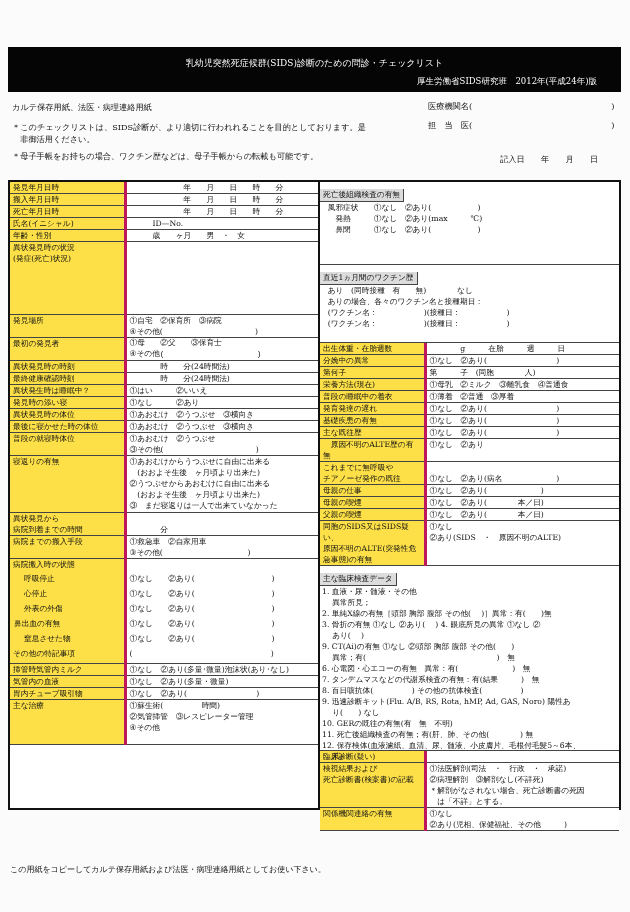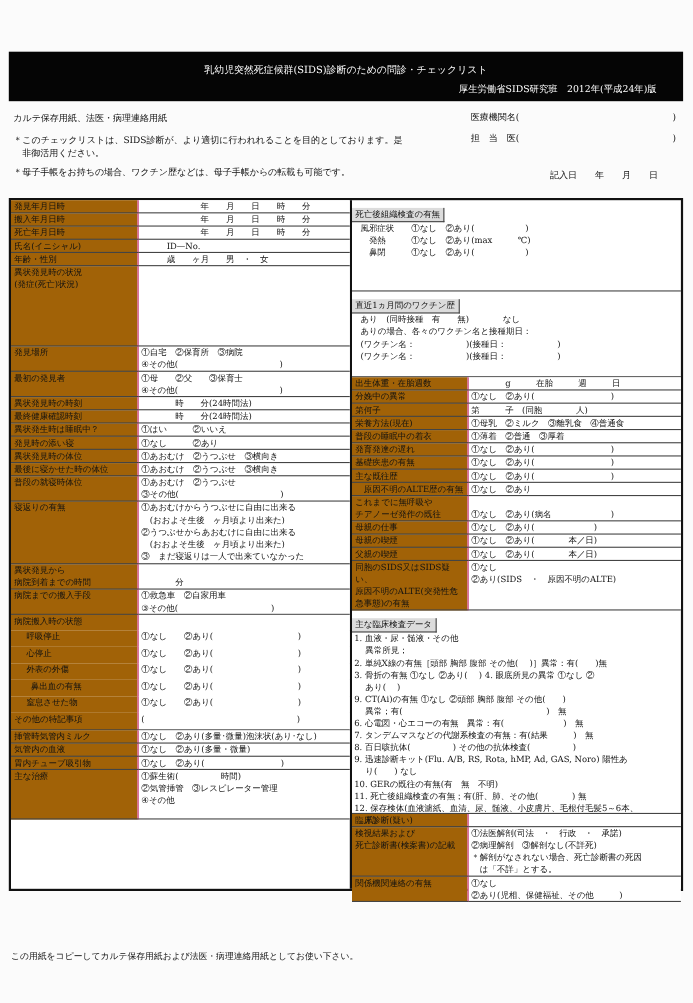--- a/index.html
+++ b/index.html
@@ -8,21 +8,21 @@
   .banner { position: absolute; left: 8px; top: 47px; width: 613px; height: 45px; background: #050505; color: #fff; }
   .banner .title { position: absolute; left: 0; right: 0; top: 10px; text-align: center; font-size: 9px; }
   .banner .sub { position: absolute; right: 24px; top: 29px; font-size: 8.5px; }
   .hdr { position: absolute; font-size: 8.2px; line-height: 12px; }
   .grid { position: absolute; left: 8px; top: 180px; width: 613px; height: 630px; border: 2px solid #111; box-sizing: border-box; background: #fff; }
   .col { position: absolute; top: 0; bottom: 0; }
   .col.left { left: 0; width: 308px; border-right: 2px solid #111; }
   .col.right { left: 310px; right: 0; }
   table { border-collapse: collapse; width: 100%; table-layout: fixed; font-size: 7.7px; }
   td { border-bottom: 1px solid #444; padding: 0 3px; vertical-align: top; line-height: 11px; }
-  td.lab { background: #a16207; border-right: 1px solid #be185d; }
+  td.lab { background: #fde047; border-right: 3px solid #be185d; }
   td.val { background: #fff; }
   .sectlab { display: inline-block; background: #dcdcdc; border: 1px solid #444; border-left: 0; border-top: 0; padding: 0 3px; line-height: 12px; font-size: 7.7px; }
   .ln { white-space: pre; font-size: 7.7px; line-height: 11px; }
   .foot { position: absolute; left: 10px; top: 864px; font-size: 8px; }
 </style>
 </head>
 <body>
 
 <div class="banner">
   <div class="title">乳幼児突然死症候群(SIDS)診断のための問診・チェックリスト</div>
@@ -70,21 +70,21 @@
 (発症(死亡)状況)</td>
             <td class="val" style="white-space: pre;"></td>
           </tr>
           <tr>
             <td class="lab" style="white-space: pre-line; height: 22px;">発見場所</td>
             <td class="val" style="white-space: pre;">①自宅　②保育所　③病院
 ④その他(　　　　　　　　　　　　)</td>
           </tr>
           <tr>
             <td class="lab" style="white-space: pre-line; height: 22px;">最初の発見者</td>
-            <td class="val" style="white-space: pre;">①母　　②父　　③保育士
+            <td class="val" style="white-space: pre; font-family: Liberation Mono, monospace;">①母　　②父　　③保育士
 ④その他(　　　　　　　　　　　　)</td>
           </tr>
           <tr>
             <td class="lab" style="white-space: pre-line; height: 11px;">異状発見時の時刻</td>
             <td class="val" style="white-space: pre;">　　　　時　　分(24時間法)</td>
           </tr>
           <tr>
             <td class="lab" style="white-space: pre-line; height: 11px;">最終健康確認時刻</td>
             <td class="val" style="white-space: pre;">　　　　時　　分(24時間法)</td>
           </tr>
@@ -146,21 +146,21 @@
           </tr>
           <tr>
             <td class="lab" style="padding-left: 14px; height: 15px; border-bottom: 0px;">心停止</td>
             <td class="val" style="white-space: pre; border-bottom: 0px;">①なし　　②あり(　　　　　　　　　　)</td>
           </tr>
           <tr>
             <td class="lab" style="padding-left: 14px; height: 15px; border-bottom: 0px;">外表の外傷</td>
             <td class="val" style="white-space: pre; border-bottom: 0px;">①なし　　②あり(　　　　　　　　　　)</td>
           </tr>
           <tr>
-            <td class="lab" style="padding-left: 18px; height: 15px; border-bottom: 0px;">鼻出血の有無</td>
+            <td class="lab" style="padding-left: 4px; height: 15px; border-bottom: 0px;">鼻出血の有無</td>
             <td class="val" style="white-space: pre; border-bottom: 0px;">①なし　　②あり(　　　　　　　　　　)</td>
           </tr>
           <tr>
             <td class="lab" style="padding-left: 14px; height: 15px; border-bottom: 0px;">窒息させた物</td>
             <td class="val" style="white-space: pre; border-bottom: 0px;">①なし　　②あり(　　　　　　　　　　)</td>
           </tr>
           <tr>
             <td class="lab" style="height: 15px; border-bottom: 1px solid rgb(68, 68, 68);">その他の特記事項</td>
             <td class="val" style="white-space: pre; border-bottom: 1px solid rgb(68, 68, 68);">(　　　　　　　　　　　　　　　　　　)</td>
           </tr>

